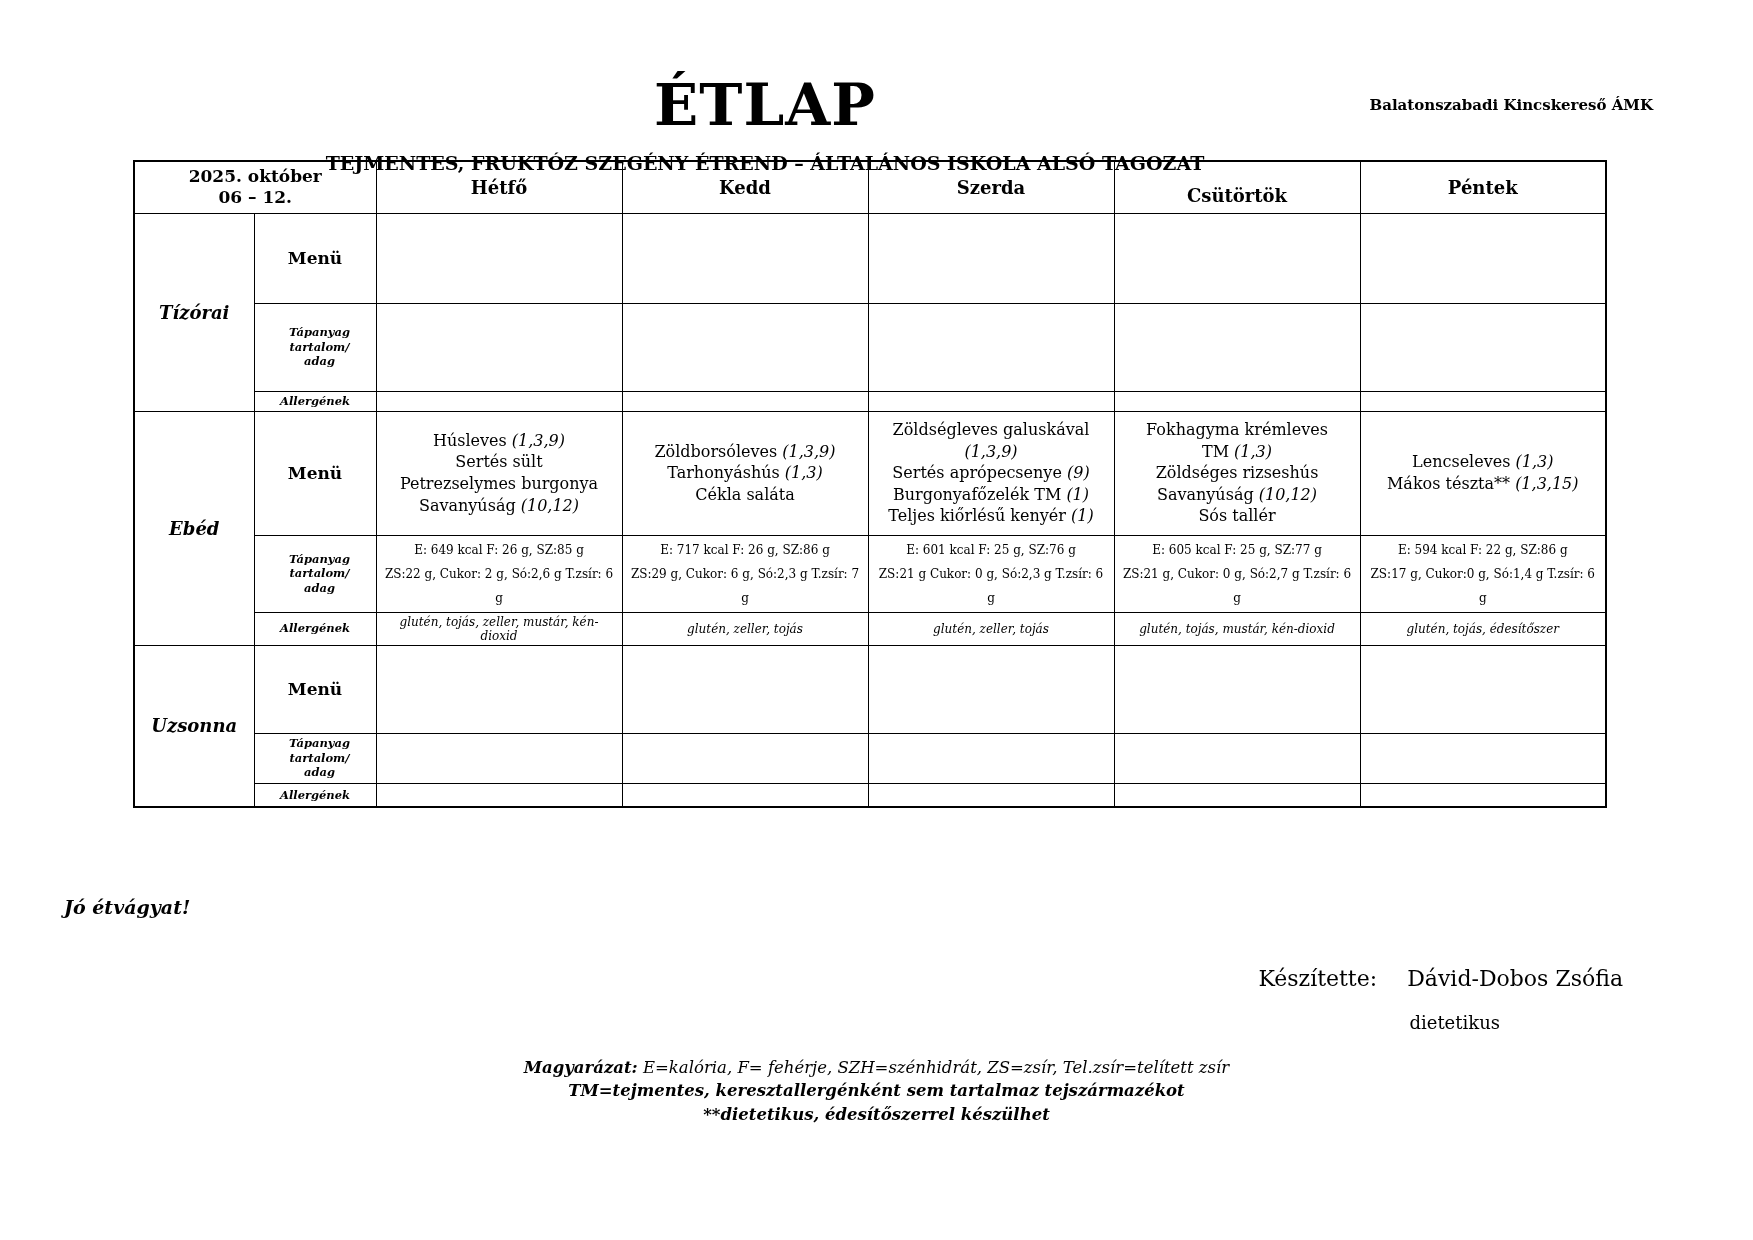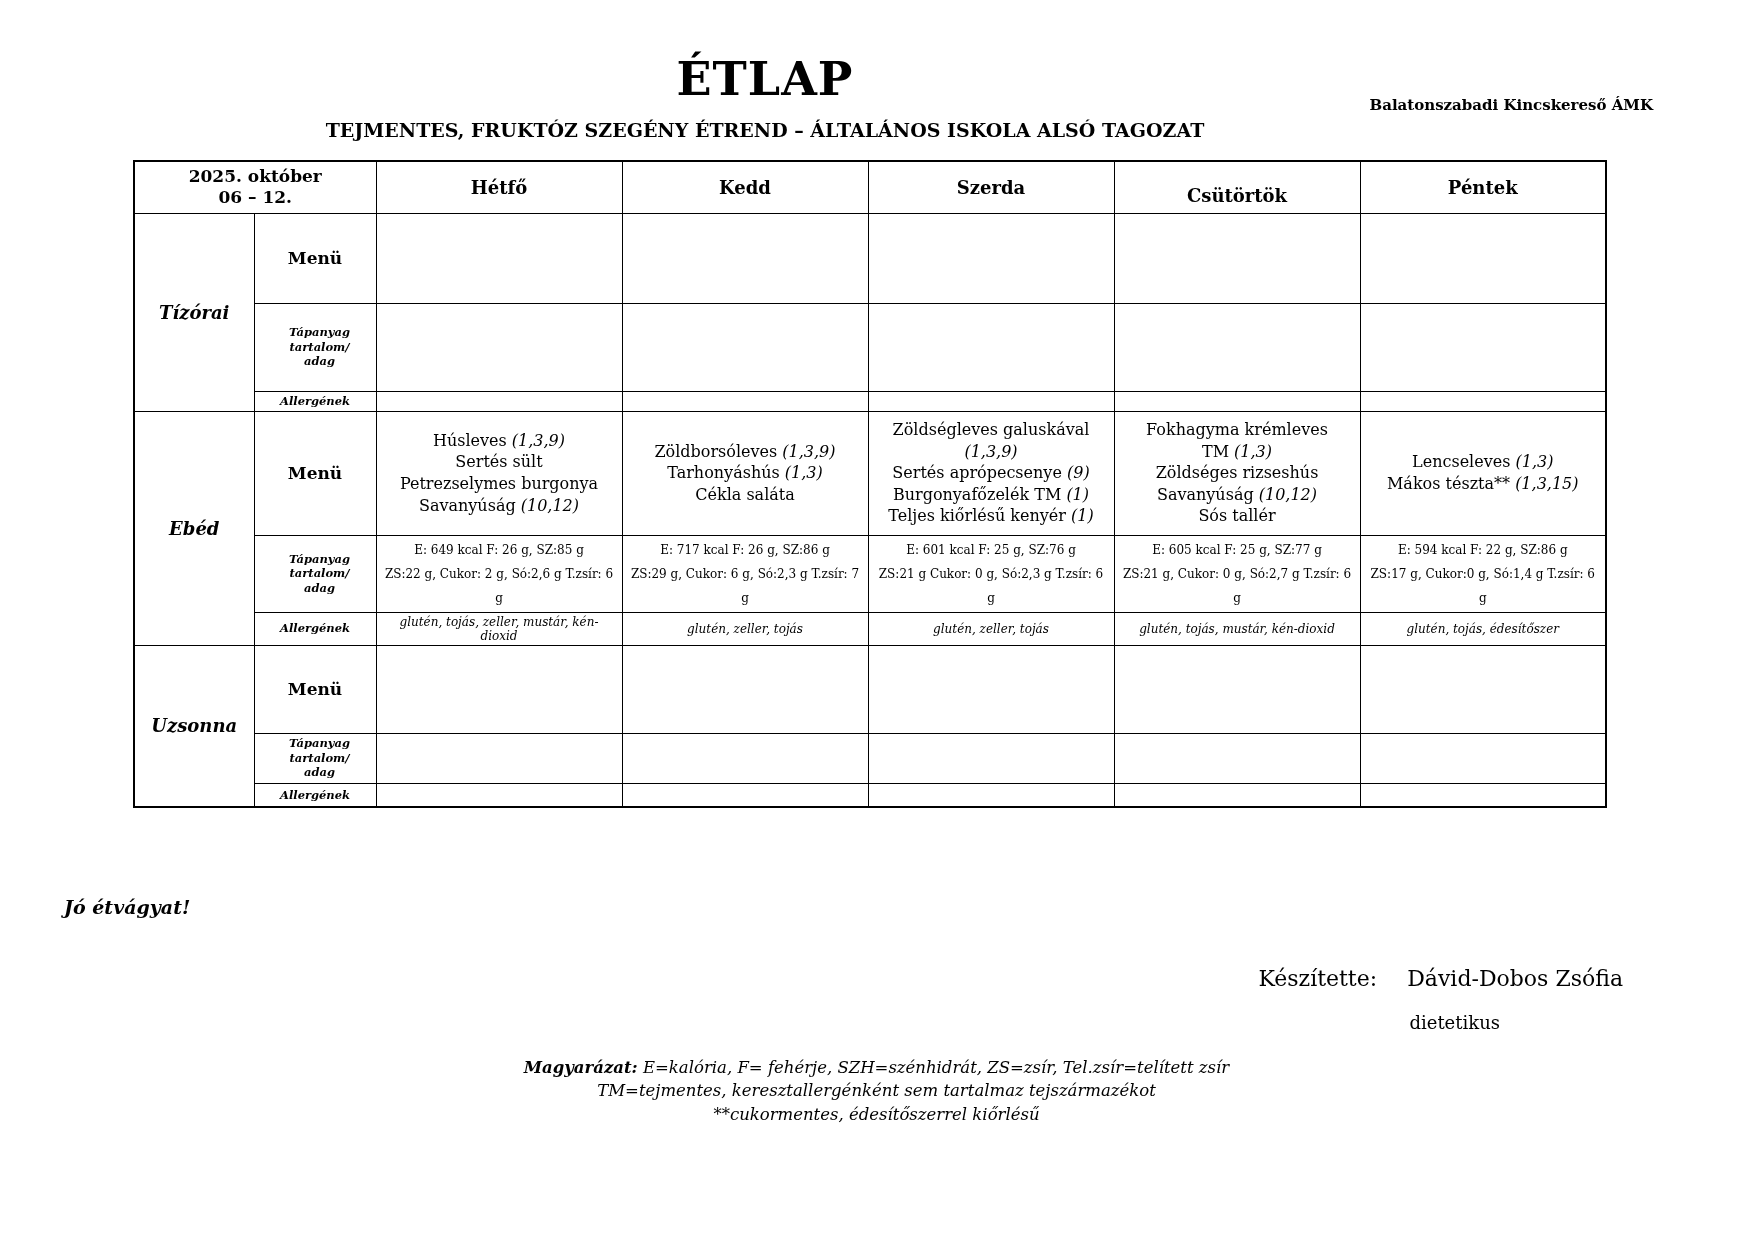--- a/index.html
+++ b/index.html
@@ -5,21 +5,21 @@
   html,body { margin:0; padding:0; }
   body {
     width:1753px; height:1240px;
     background:#ffffff; color:#000000;
     font-family:"DejaVu Serif", serif;
     position:relative; overflow:hidden;
   }
 
   
   .doc-header { position:absolute; top:55px; left:0; width:1530px; text-align:center; }
-  .doc-title { font-size:46px; font-weight:bold; letter-spacing:1px; line-height:1.05; }
+  .doc-title { font-size:58px; font-weight:bold; letter-spacing:1px; line-height:1.05;margin-top:20px; }
   .doc-subtitle { margin-top:16px; font-size:19px; font-weight:bold; }
   .org-name { position:absolute; top:96px; right:100px; font-size:15px; font-weight:bold; }
 
   
   table.menu-table {
     position:absolute; top:160px; left:133px;
     border-collapse:collapse; table-layout:fixed;
     border:2px solid #000;
   }
   .menu-table td {
@@ -54,21 +54,21 @@
 
   
   .bon-appetit { position:absolute; left:64px; top:896px; font-size:19px; font-weight:bold; font-style:italic; }
   .prepared-by { position:absolute; right:130px; top:966px; font-size:22px; display:flex; gap:30px; }
   .dietician   { position:absolute; right:253px; top:1012px; font-size:18px; }
 
   .legend { position:absolute; left:0; top:1056px; width:100%; text-align:center;
             font-style:italic; font-size:16.5px; line-height:1.42; }
   .legend b { font-weight:bold; }
   .legend .allergen-line { max-width:1420px; margin:0 auto; }
-  .legend .bold-line { font-weight:normal; }
+  .legend .bold-line { font-weight:bold; }
 </style>
 </head>
 <body>
 
 <div class="doc-header">
   <div class="doc-title">ÉTLAP</div>
   <div class="doc-subtitle">TEJMENTES, FRUKTÓZ SZEGÉNY ÉTREND – ÁLTALÁNOS ISKOLA ALSÓ TAGOZAT</div>
 </div>
 <div class="org-name">Balatonszabadi Kincskereső ÁMK</div>
 
@@ -222,14 +222,14 @@
   <span>Dávid-Dobos Zsófia</span>
 </div>
 <div class="dietician">dietetikus</div>
 
 <div class="legend">
   <div>
     <b>Magyarázat:</b>
     <span>E=kalória, F= fehérje, SZH=szénhidrát, ZS=zsír, Tel.zsír=telített zsír</span>
   </div>
   <div class="bold-line">TM=tejmentes, keresztallergénként sem tartalmaz tejszármazékot</div>
-  <div class="bold-line">**cukormentes, édesítőszerrel kiőrlésű</div>
+  <div class="bold-line">**dietetikus, édesítőszerrel készülhet</div>
 </div>
 
 </body></html>

